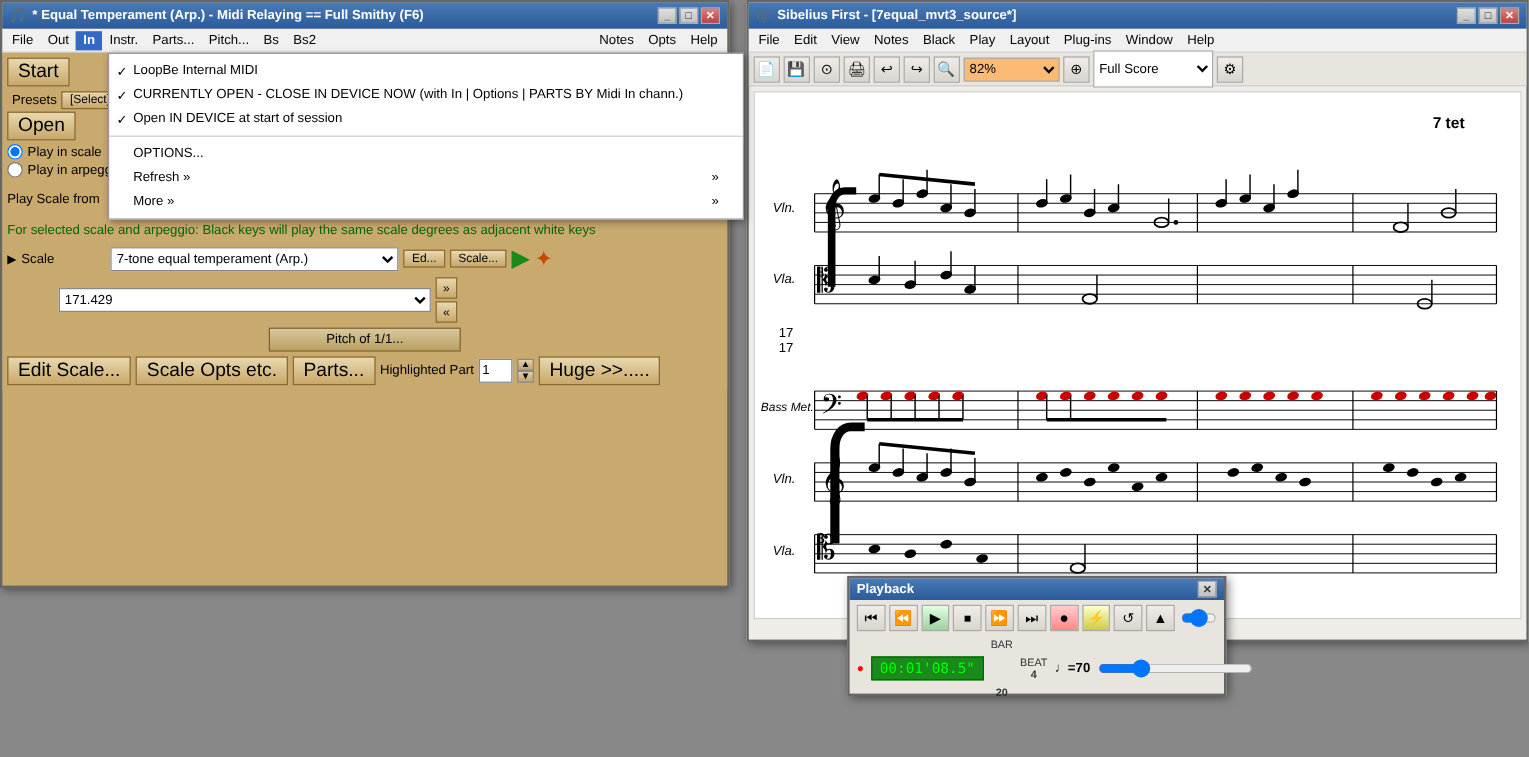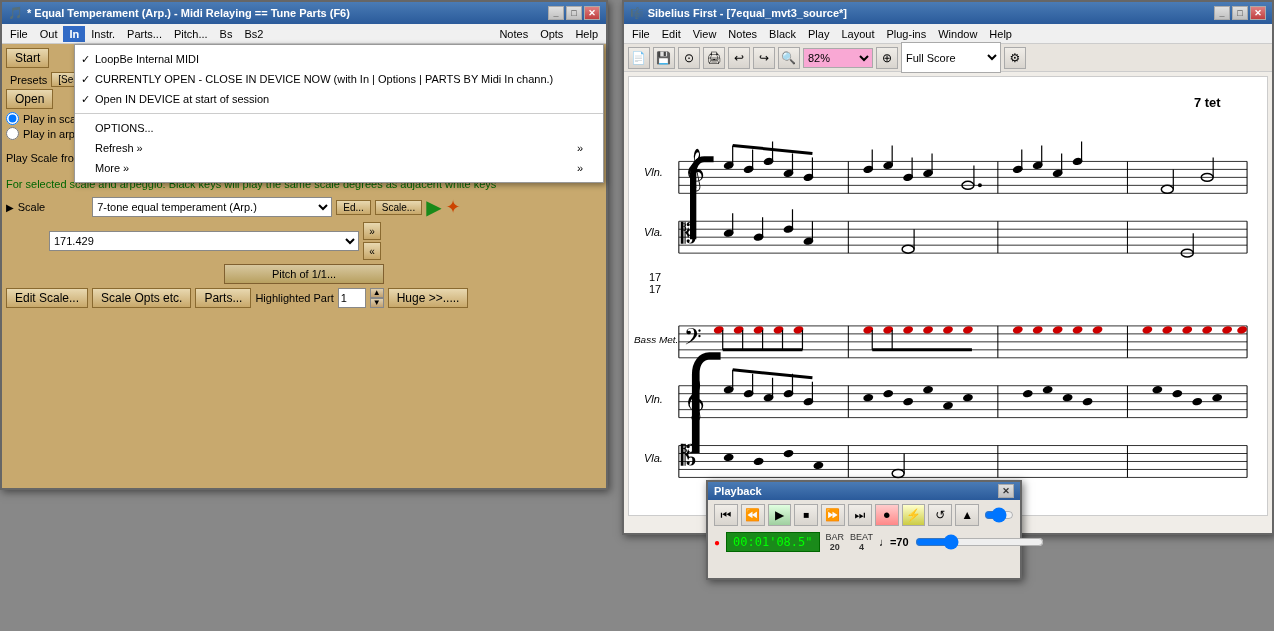--- a/index.html
+++ b/index.html
@@ -54,21 +54,21 @@
       cursor: pointer;
       font-size: 11px;
       color: #000;
     }
     .menu-item.active { background: #316ac5; color: white; font-weight: bold; }
     .menu-spacer { flex: 1; }
 
     
     #in-dropdown {
       position: absolute;
-      left: 72px; top: 42px;
+      left: 88px; top: 42px;
       width: 530px;
       background: white;
       border: 1px solid #999;
       box-shadow: 2px 2px 6px rgba(0,0,0,0.4);
       z-index: 100;
       padding: 4px 0;
     }
     .dropdown-item {
       padding: 4px 20px;
       cursor: pointer;
@@ -86,21 +86,21 @@
     
     .ts-content {
       padding: 4px;
       background: #c8a96e;
     }
 
     .ts-btn {
       background: linear-gradient(to bottom, #e8d8b0, #c8a86a);
       border: 1px solid #8a6a30;
       padding: 2px 8px;
-      font-size: 12px;
+      font-size: 16px;
       cursor: pointer;
       color: #000;
     }
 
     .section-row {
       display: flex;
       align-items: center;
       gap: 4px;
       margin-bottom: 3px;
     }
@@ -204,22 +204,22 @@
       border: 1px solid #aaa;
       display: flex; align-items: center; justify-content: center;
       cursor: pointer;
       font-size: 12px;
     }
 
     .sib-zoom-select {
       height: 20px;
       font-size: 11px;
       border: 1px solid #aaa;
-      background: #f9a8d4;
-      width: 70px;
+      background: #fdba74;
+      width: 80px;
     }
 
     .sib-score-select {
       height: 31px;
       font-size: 11px;
       border: 1px solid #aaa;
       background: white;
       width: 100px;
     }
 
@@ -352,21 +352,21 @@
       gap: 2px;
     }
   </style>
 </head>
 <body>
 
 <div id="tune-smithy">
   <div class="title-bar">
     <div class="title-bar-left">
       <span class="title-bar-icon">🎵</span>
-      <span>* Equal Temperament (Arp.) - Midi Relaying == Tune Parts (F6)</span>
+      <span>* Equal Temperament (Arp.) - Midi Relaying == Full Smithy (F6)</span>
     </div>
     <div class="title-bar-controls">
       <div class="title-btn">_</div>
       <div class="title-btn">□</div>
       <div class="title-btn close">✕</div>
     </div>
   </div>
 
   <div class="menu-bar">
     <div class="menu-item">File</div>
@@ -783,21 +783,21 @@
     <div class="pb-btn">↺</div>
     <div class="pb-btn">▲</div>
     <input type="range" style="width: 30px; height: 8px; margin-left: 2px;" value="50">
   </div>
 
   <div class="pb-time-row">
     <span style="color:red; font-size:10px;">●</span>
     <div class="pb-time-display">
       <span>00:01'08.5"</span>
     </div>
-    <div style="display:flex; flex-direction:column; align-items:center; font-size:9px; color:#333;">
+    <div style="display:flex; flex-direction:column; align-items:center; font-size:9px; color:#333;gap:30px;">
       <span>BAR</span>
       <span style="font-weight:bold;">20</span>
     </div>
     <div style="display:flex; flex-direction:column; align-items:center; font-size:9px; color:#333;">
       <span>BEAT</span>
       <span style="font-weight:bold;">4</span>
     </div>
     <span style="font-size:11px; font-weight:bold;">♩=70</span>
     <input type="range" style="flex: 1 1 0%; height: 8px;" value="25">
   </div>

